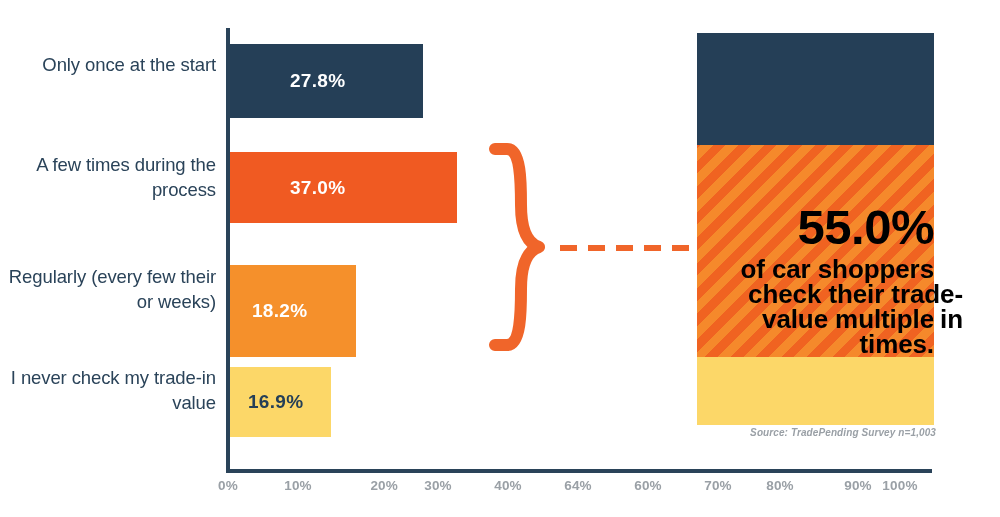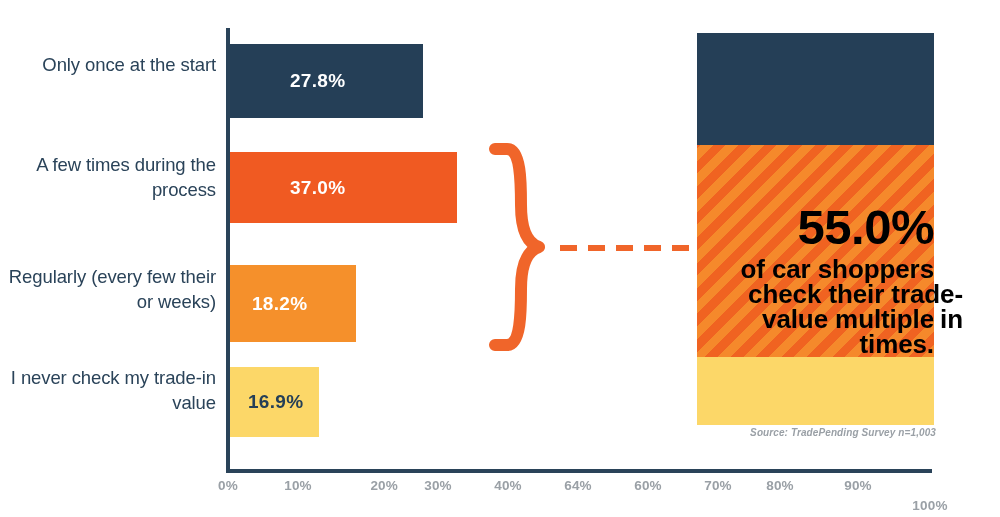--- a/index.html
+++ b/index.html
@@ -159,40 +159,40 @@
   <div class="tick-label" style="left:228px;">0%</div>
   <div class="tick-label" style="left:298px;">10%</div>
   <div class="tick-label" style="left:368px;text-align:right;">20%</div>
   <div class="tick-label" style="left:438px;">30%</div>
   <div class="tick-label" style="left:508px;">40%</div>
   <div class="tick-label" style="left:578px;">64%</div>
   <div class="tick-label" style="left:648px;">60%</div>
   <div class="tick-label" style="left:718px;">70%</div>
   <div class="tick-label" style="left:780px;text-align:center;">80%</div>
   <div class="tick-label" style="left:858px;">90%</div>
-  <div class="tick-label" style="left:930px;margin-top:20px;">100%</div>
+  <div class="tick-label" style="left:900px;">100%</div>
 
   <div class="cat-label" style="top:52px;">Only once at the start</div>
   <div class="cat-label" style="top:152px;">A few times during the process</div>
   <div class="cat-label" style="top:264px;">Regularly (every few their or weeks)</div>
   <div class="cat-label" style="top:365px;">I never check my trade-in value</div>
 
   <div class="bar" style="top:44px; width:193px; height:74px; background:#253F57;">
     <span class="bar-value" style="color:#FFFFFF;">27.8%</span>
   </div>
 
   <div class="bar" style="top:152px; width:227px; height:71px; background:#F05A22;">
     <span class="bar-value" style="color:#FFFFFF;">37.0%</span>
   </div>
 
-  <div class="bar" style="top:265px; width:126px; height:77px; background:#F5902B;">
+  <div class="bar" style="top:265px; width:126px; height:92px; background:#F5902B;">
     <span class="bar-value" style="color:#FFFFFF; margin-left:22px;">18.2%</span>
   </div>
 
-  <div class="bar" style="top:367px; width:89px; height:70px; background:#FCD768;">
+  <div class="bar" style="top:367px; width:101px; height:70px; background:#FCD768;">
     <span class="bar-value" style="color:#253F57; margin-left:18px;">16.9%</span>
   </div>
 
   <div class="brace">
     <svg viewBox="0 0 60 208" width="60" height="208" preserveAspectRatio="none">
       <path d="M8 6 H20 C34 6 34 40 34 62 C34 86 40 100 52 104
                C40 108 34 122 34 146 C34 168 34 202 20 202 H8" fill="none" stroke="#F0652A" stroke-width="12" stroke-linecap="round" stroke-linejoin="round"></path>
     </svg>
   </div>
 

